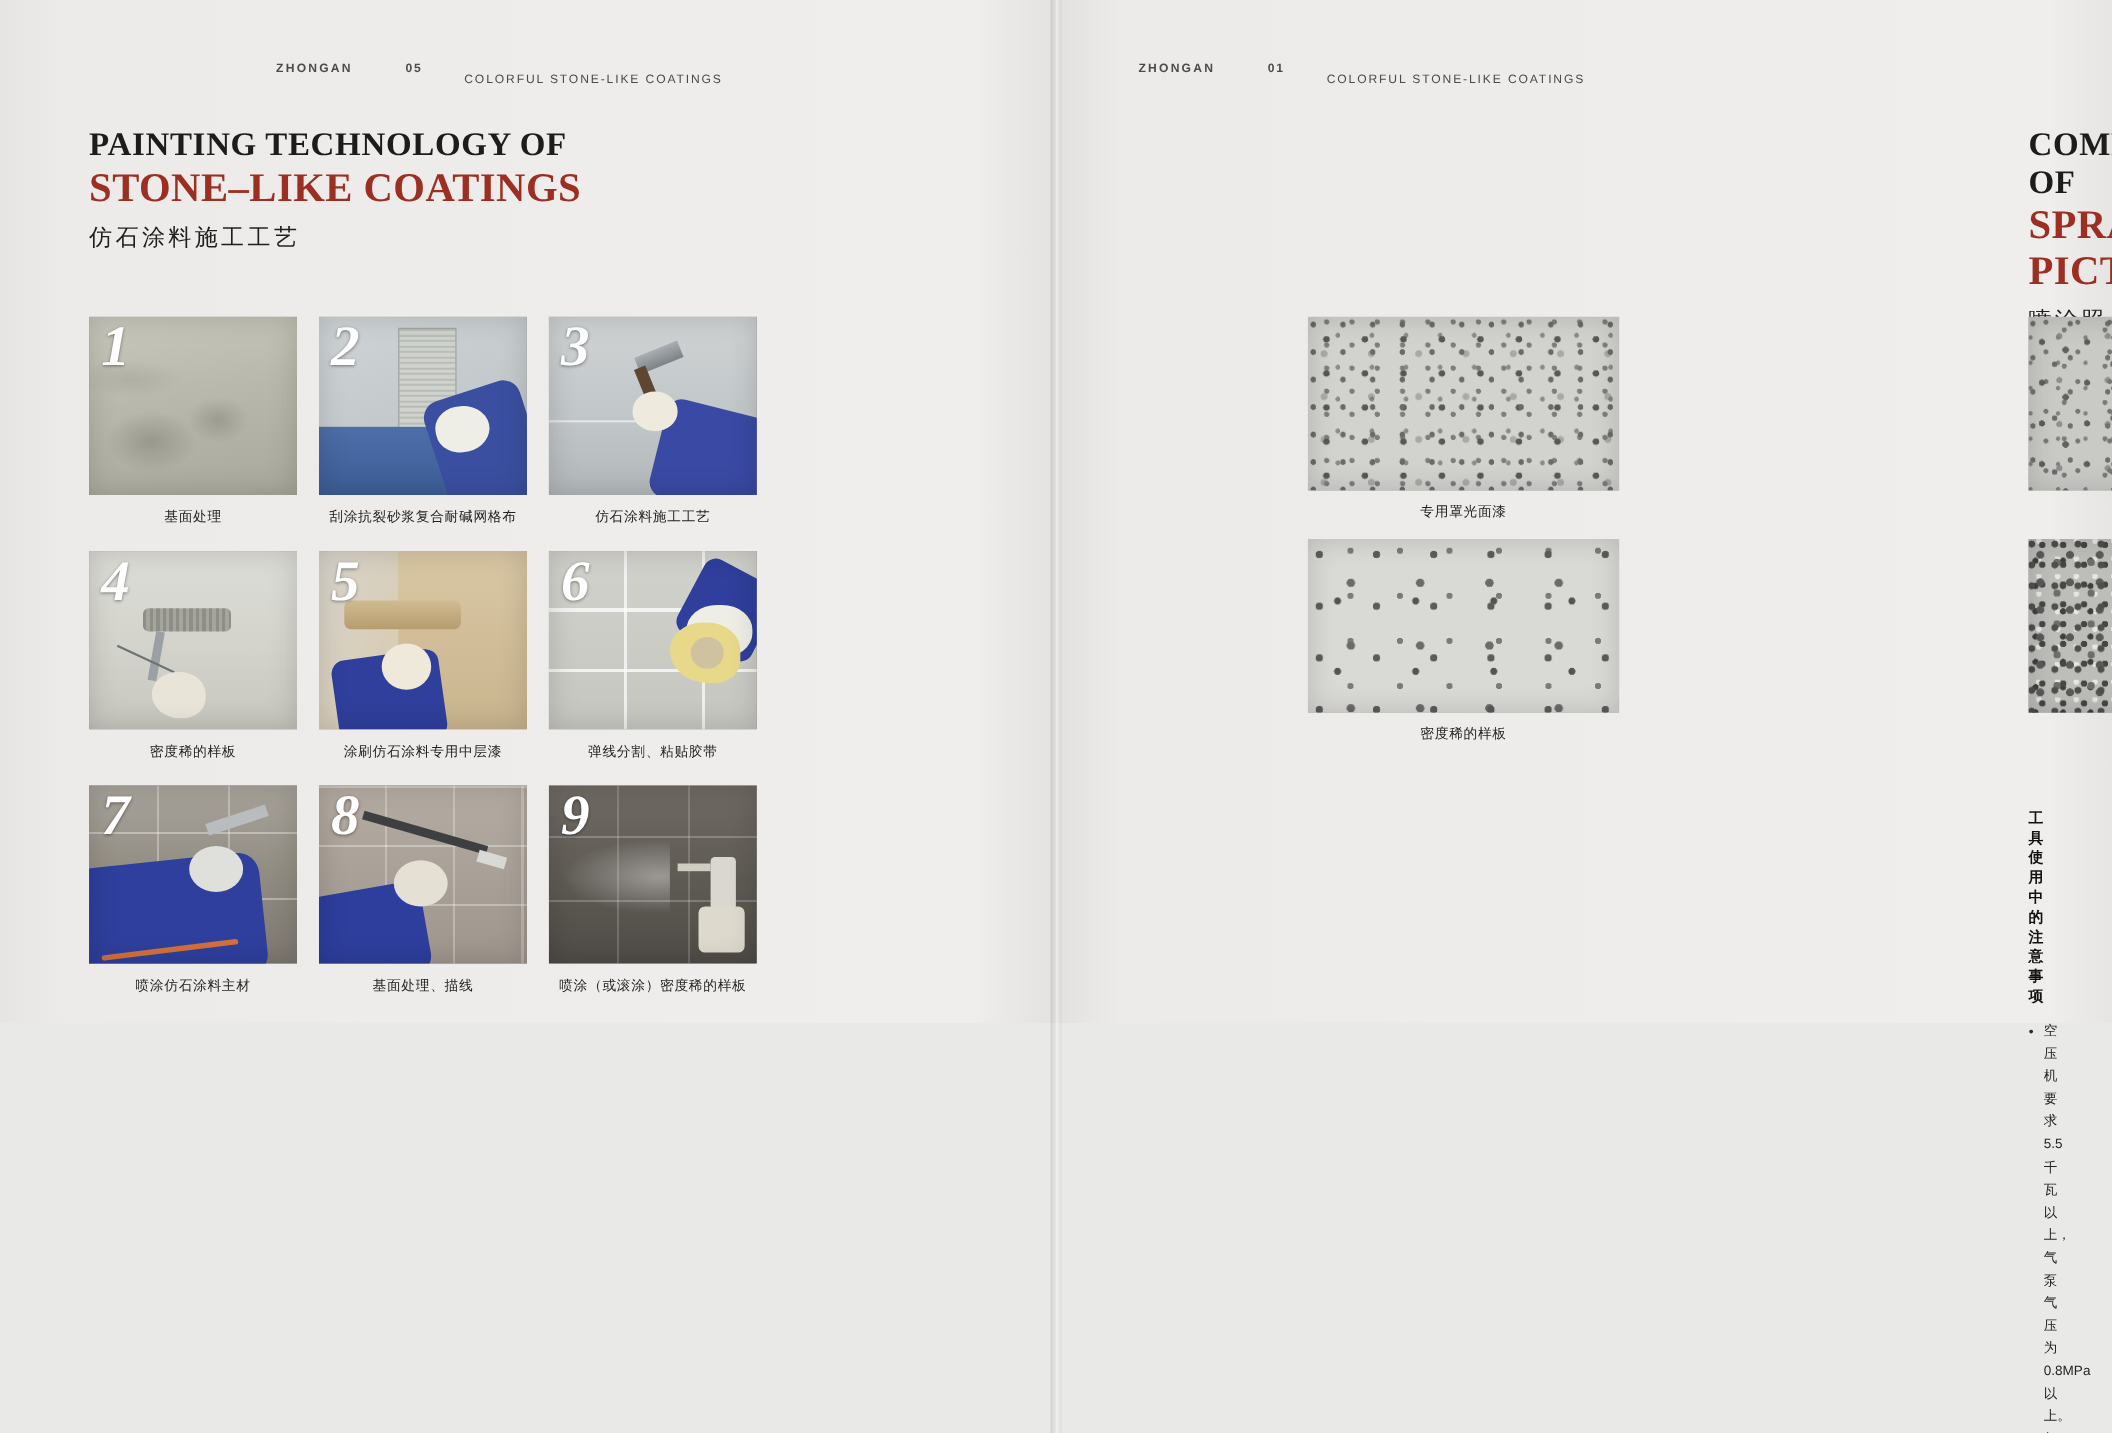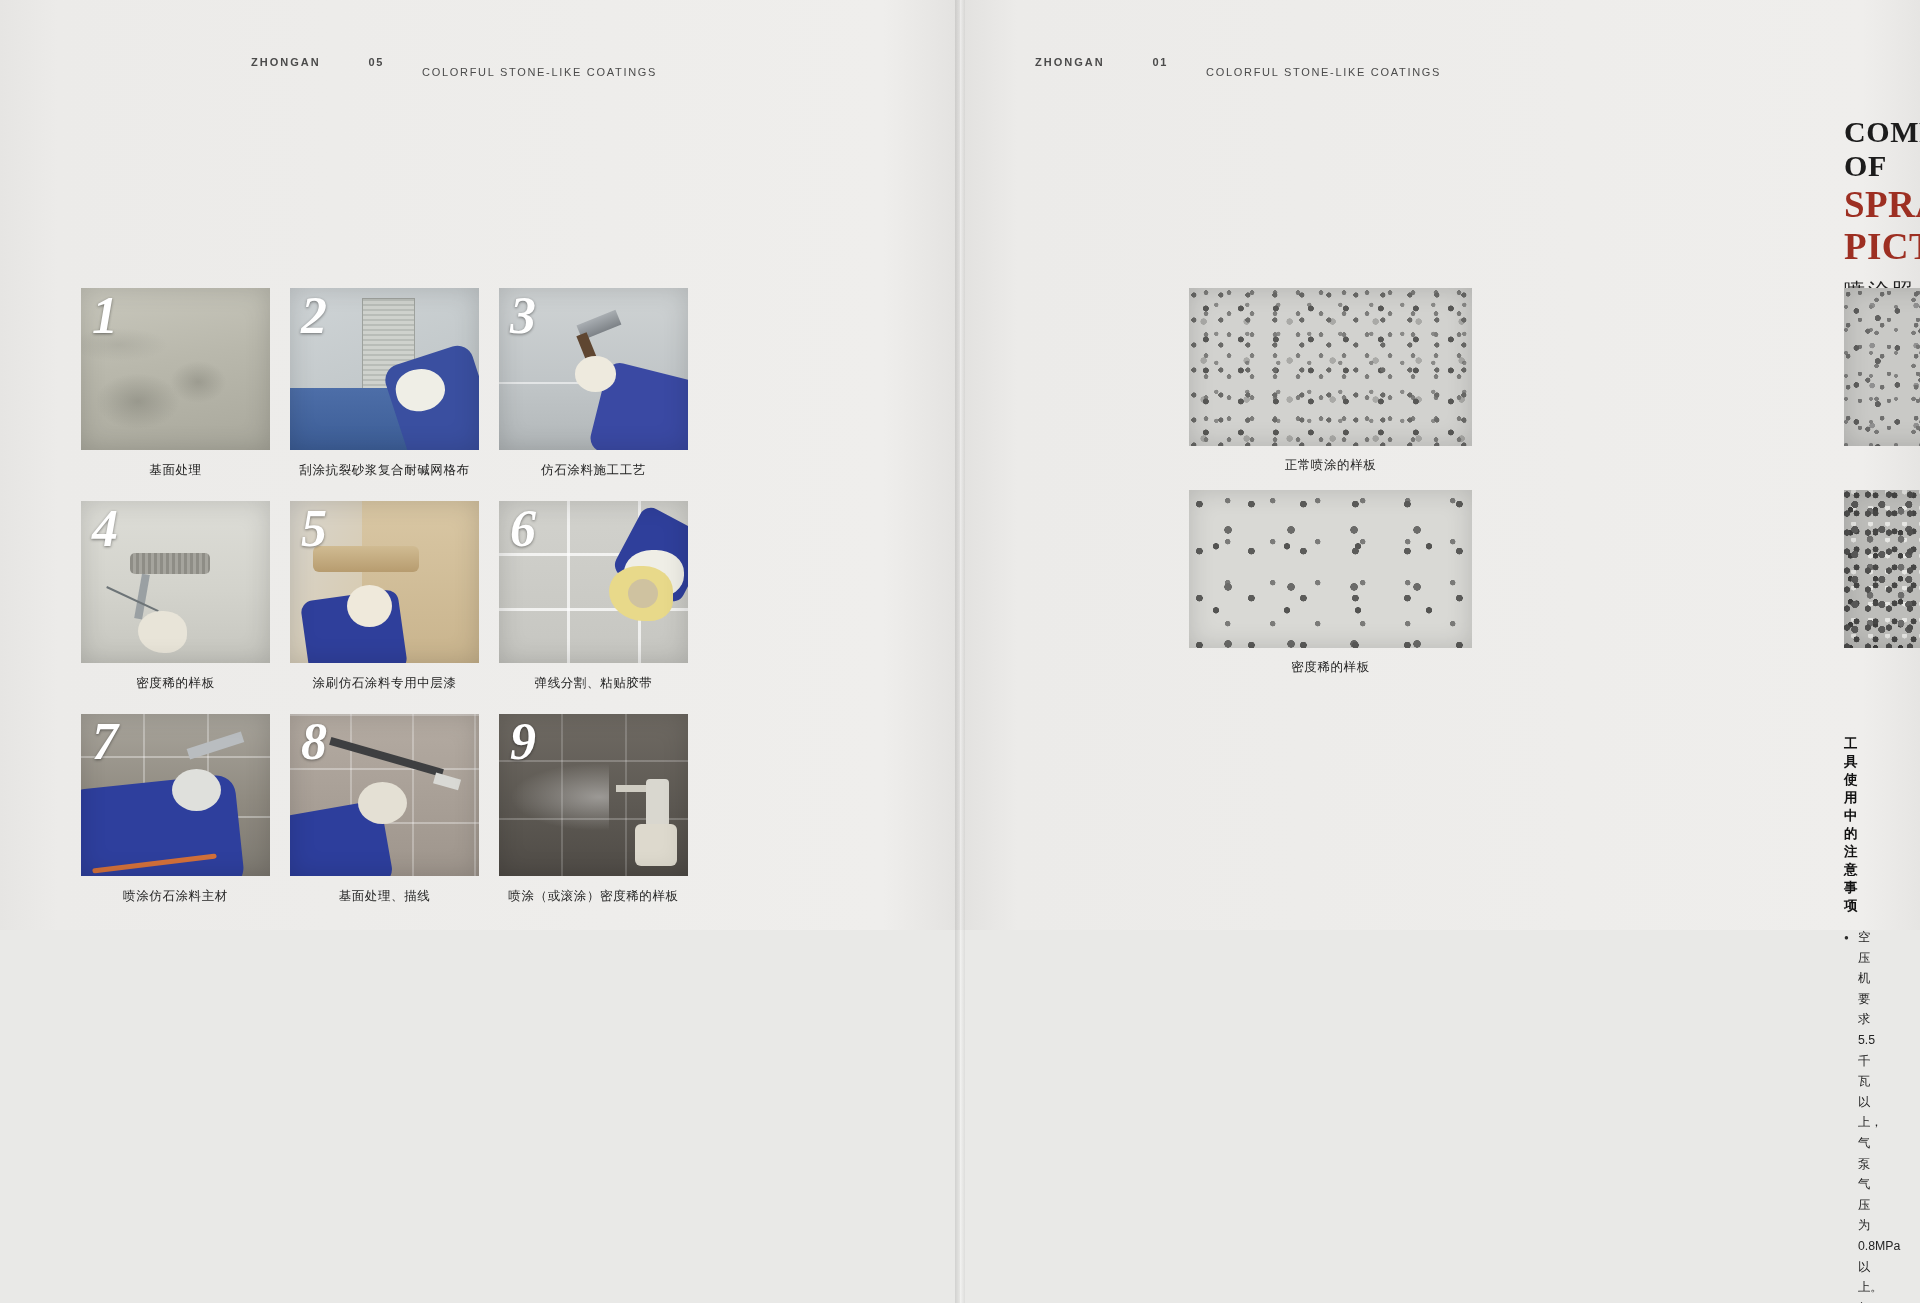--- a/index.html
+++ b/index.html
@@ -306,20 +306,25 @@
 <div class="spread">
 
   <div class="page left">
 
     <div class="runhead rh-left">
       <span class="brand">ZHONGAN</span>
       <span class="pnum">05</span>
       <span class="sect">COLORFUL STONE-LIKE COATINGS</span>
     </div>
 
+    <div class="title-block" style="left:81px; top:115px;">
+      <div class="title-en1">PAINTING TECHNOLOGY OF</div>
+      <div class="title-en2">STONE–LIKE COATINGS</div>
+      <div class="title-cn">仿石涂料施工工艺</div>
+    </div>
 
     <div class="steps">
 
       <div class="step">
         <div class="thumb">
           <div class="ph ph1"></div>
           <div class="vig"></div>
           <div class="num">1</div>
         </div>
         <div class="cap">基面处理</div>
@@ -468,21 +473,21 @@
             <div class="gran a"></div>
               <div class="vig"></div>
           </div>
           <div class="cap">气压大的样板</div>
         </div>
         <div class="sample">
           <div class="img">
             <div class="gran b"></div>
               <div class="vig"></div>
           </div>
-          <div class="cap">正常喷涂的样板</div>
+          <div class="cap">专用罩光面漆</div>
         </div>
         <div class="sample" style="margin-left:960px;">
           <div class="img">
             <div class="gran c"></div>
               <div class="vig"></div>
           </div>
           <div class="cap">密度高的样板</div>
         </div>
         <div class="sample">
           <div class="img">

